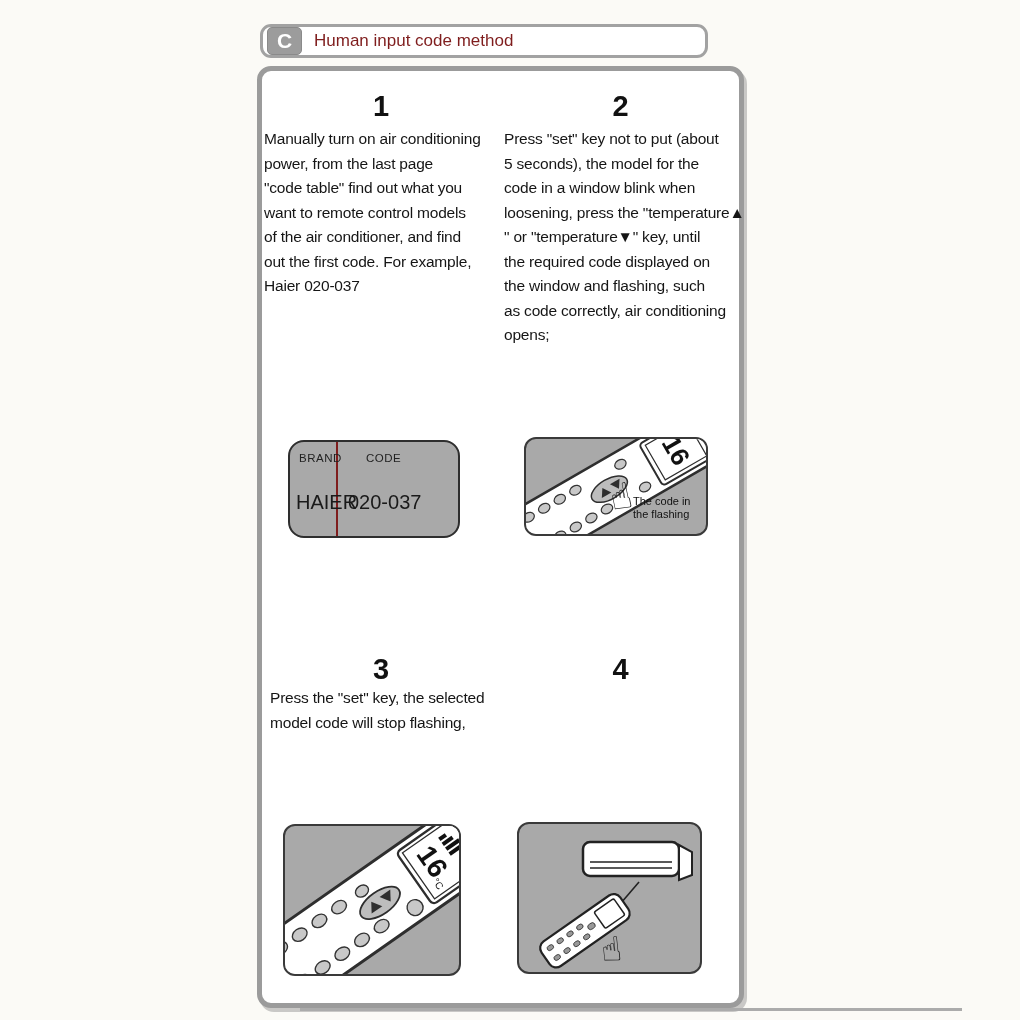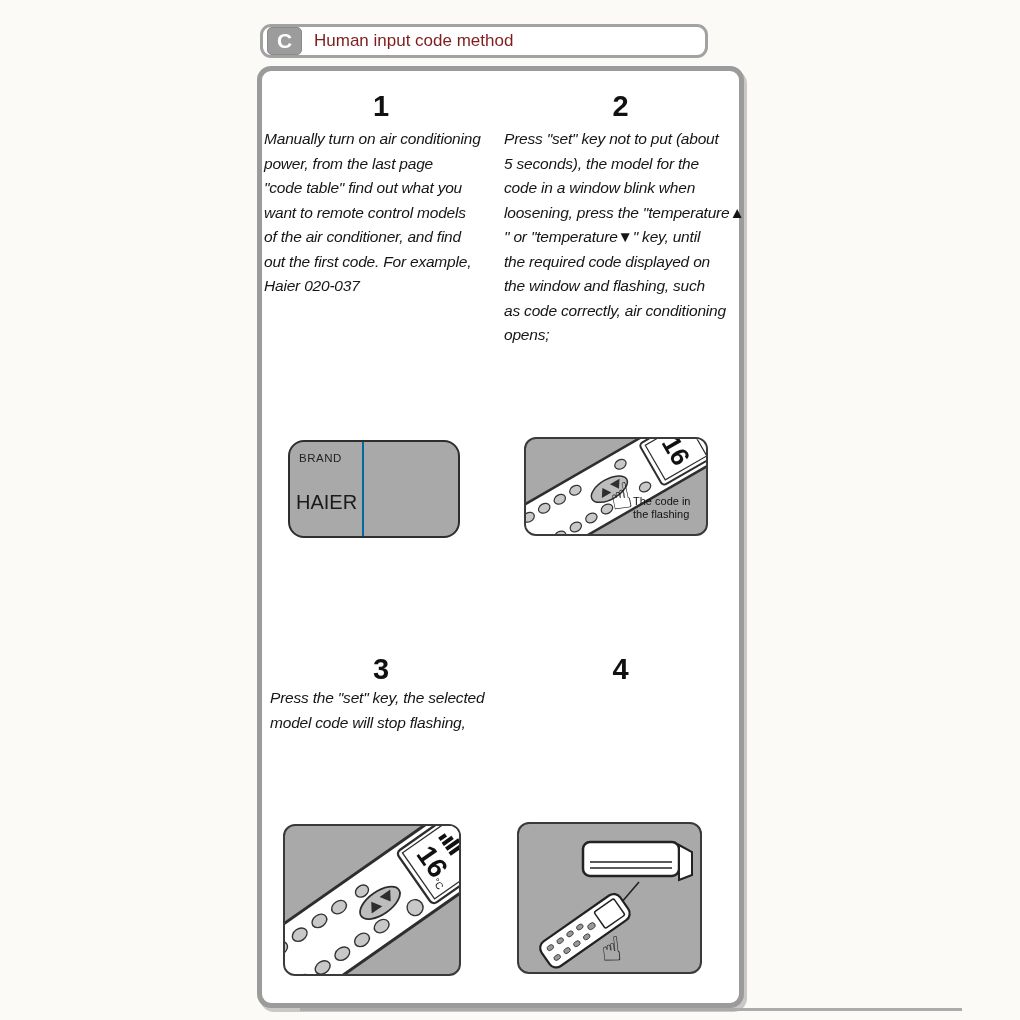--- a/index.html
+++ b/index.html
@@ -32,31 +32,31 @@
     box-sizing:border-box;box-shadow:3px 4px 0 rgba(140,140,140,.45);
   }
   .panel-inner{position:absolute;inset:0;}
 
   .step-number{
     position:absolute;text-align:center;
     font-size:29px;font-weight:bold;color:#111;
   }
   .step-lines{
     position:absolute;white-space:pre;
-    font-size:15.5px;line-height:24.5px;letter-spacing:-0.2px;color:#151515;font-style:italic;
+    font-size:15.5px;line-height:24.5px;letter-spacing:-0.2px;color:#151515;
   }
 
   
   .code-table{
     position:absolute;left:26px;top:369px;width:172px;height:98px;
     background:#a9a9a9;border:2.5px solid #2e2e2e;border-radius:16px;
     box-sizing:border-box;display:flex;overflow:hidden;
   }
   .code-table .col{position:relative;box-sizing:border-box;}
-  .code-table .col.brand{width:74px;border-right:2px solid #0369a1;}
+  .code-table .col.brand{width:48px;border-right:2px solid #7f1d1d;}
   .code-table .col.code{flex:1;}
   .cell-label{
     position:absolute;top:10px;font-size:11.5px;letter-spacing:.5px;color:#222;
   }
   .cell-value{
     position:absolute;bottom:22px;font-size:20px;color:#1a1a1a;
   }
   .brand .cell-label{left:9px;}
   .brand .cell-value{left:6px;text-align:right;}
   .code .cell-label{left:28px;}
@@ -118,20 +118,24 @@
 " or "temperature▼" key, until
 the required code displayed on
 the window and flashing, such
 as code correctly, air conditioning
 opens;</div>
 
       <div class="code-table">
         <div class="col brand">
           <div class="cell-label">BRAND</div>
           <div class="cell-value">HAIER</div>
+        </div>
+        <div class="col code">
+          <div class="cell-label">CODE</div>
+          <div class="cell-value">020-037</div>
         </div>
       </div>
 
       <div class="illus illus-step2">
         <svg width="184" height="99" viewBox="0 0 184 99">
           <g transform="translate(-16,74) rotate(-30)">
             <rect x="0" y="0" width="210" height="58" rx="14" fill="#fff" stroke="#2e2e2e" stroke-width="2.5"></rect>
             <g fill="#c8c8c8" stroke="#333" stroke-width="1.2">
               <ellipse cx="14" cy="13" rx="6" ry="4.5"></ellipse>
                 <ellipse cx="32" cy="13" rx="6" ry="4.5"></ellipse>

